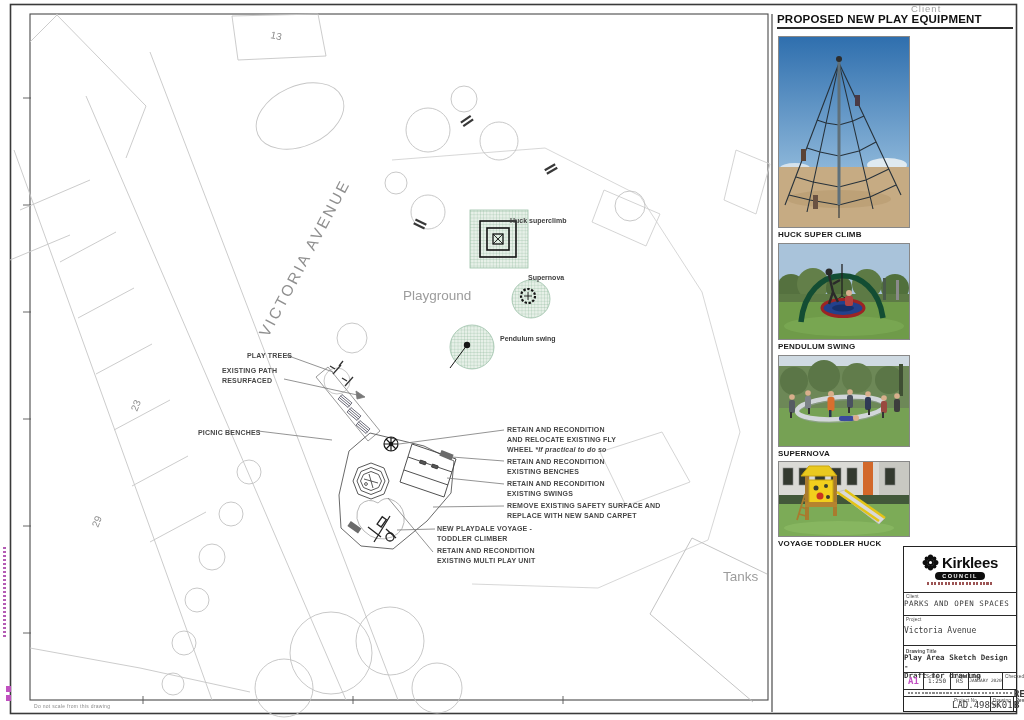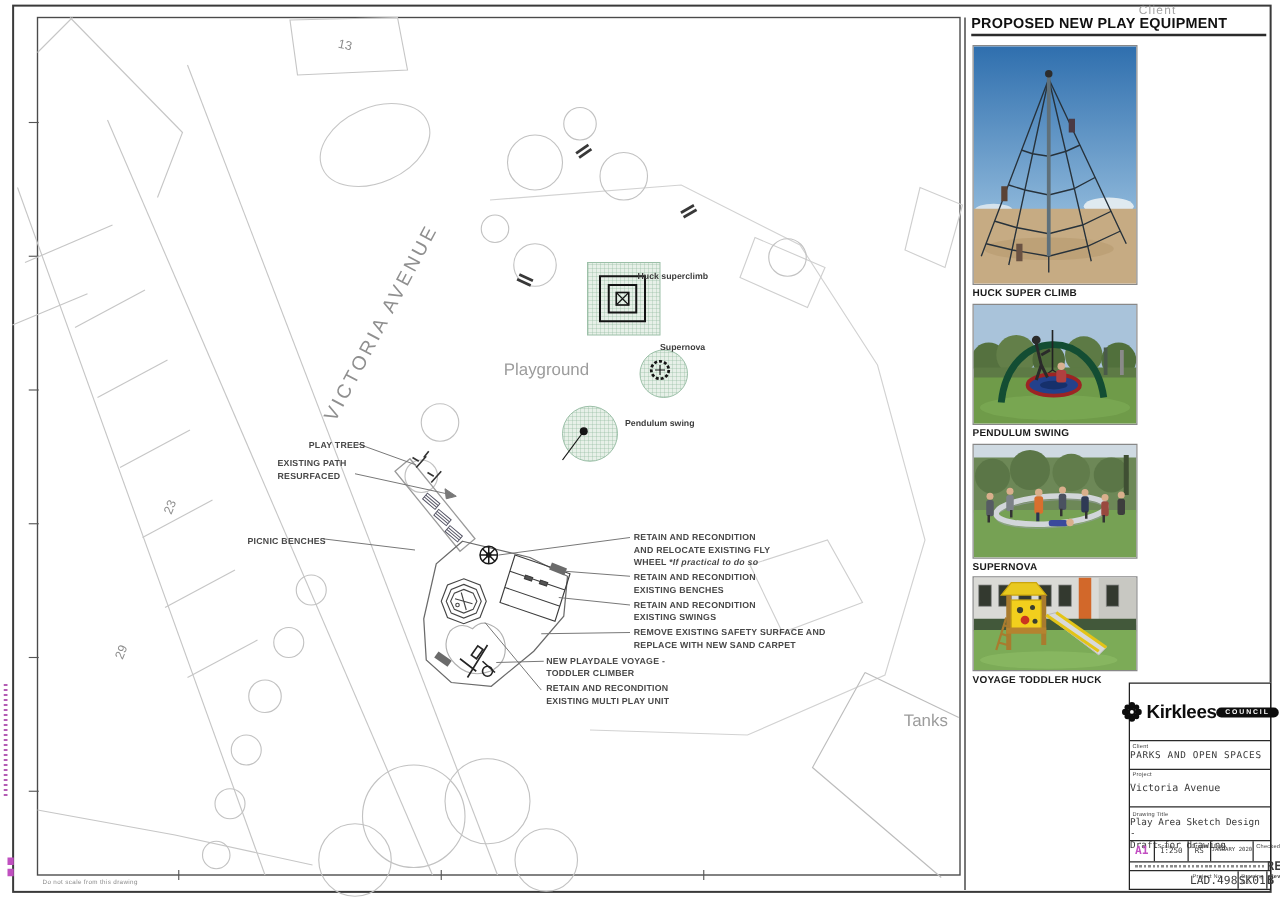--- a/index.html
+++ b/index.html
@@ -16,29 +16,29 @@
   .notes{left:911px;top:3px;color:#a3a3a3;font-size:9.5px;letter-spacing:1px;}
   .panel-title{left:777px;top:13px;width:236px;font-size:11.5px;font-weight:bold;color:#101010;border-bottom:2px solid #2b2b2b;padding-bottom:2px;letter-spacing:.2px;}
   .eq-item{left:778px;width:130px;}
   .eq-item .ph{display:block;border:1px solid #888;}
   .eq-label{font-size:8px;font-weight:bold;color:#1a1a1a;margin-top:2px;letter-spacing:.2px;}
 
   .tblock{left:903px;top:546px;width:114px;height:166px;border:1.5px solid #222;box-sizing:border-box;background:#fff;font-family:"DejaVu Sans Mono",monospace;color:#3a3a3a;}
   .trow{border-bottom:1px solid #2a2a2a;box-sizing:border-box;position:relative;}
   .tiny-lab{font-family:"Liberation Sans",sans-serif;font-size:4.5px;color:#444;position:absolute;top:1px;left:2px;letter-spacing:.2px;}
   .cell-val{width:100%;text-align:left;}
-  .logo-row{height:46px;display:flex;flex-direction:row;align-items:center;justify-content:center;}
+  .logo-row{height:46px;display:flex;flex-direction:column;align-items:center;justify-content:center;}
   .logo-line{display:flex;align-items:center;gap:3px;}
   .kirklees{font-family:"Liberation Sans",sans-serif;font-weight:bold;font-size:15px;color:#0d0d0d;letter-spacing:-.3px;}
   .council{font-family:"Liberation Sans",sans-serif;background:#0d0d0d;color:#fff;font-size:5.5px;font-weight:bold;letter-spacing:1.5px;padding:1px 7px;border-radius:4px;margin-top:1px;}
   .micro-bar{height:2.5px;background:repeating-linear-gradient(90deg,#9c5454 0 2px,transparent 2px 3.5px);width:66px;margin-top:2px;}
   .micro-bar.gray{background:repeating-linear-gradient(90deg,#8a8a8a 0 2px,transparent 2px 3.5px);width:104px;height:2.5px;margin:1.5px auto;}
   .client-row{height:23px;padding-top:6px;font-size:7.5px;letter-spacing:.5px;}
   .project-row{height:30px;padding-top:10px;font-size:8px;}
-  .dtitle-row{height:27px;padding-top:7px;font-size:7.5px;line-height:9px;}
+  .dtitle-row{height:27px;padding-top:7px;font-size:7.5px;line-height:9px;font-weight:bold;}
   .meta-row{height:17px;display:flex;}
   .meta-cell{border-right:1px solid #2a2a2a;position:relative;box-sizing:border-box;display:flex;align-items:center;justify-content:center;padding-bottom:1px;}
   .meta-cell:last-child{border-right:none;}
   .a1{color:#c24fc2;font-weight:bold;font-size:9px;}
   .path-row{height:7px;display:flex;align-items:center;}
   .bot-row{height:14px;display:flex;border-bottom:none;margin-left:48px;}
   .bot-cell{border-right:1px solid #2a2a2a;position:relative;box-sizing:border-box;display:flex;align-items:flex-end;justify-content:center;font-size:9px;padding-bottom:1px;}
   .bot-cell:last-child{border-right:none;}
   .rev{font-size:9.5px;font-weight:bold;}
   .footer-note{left:34px;top:703px;font-size:5px;color:#8a8a8a;letter-spacing:.3px;}

